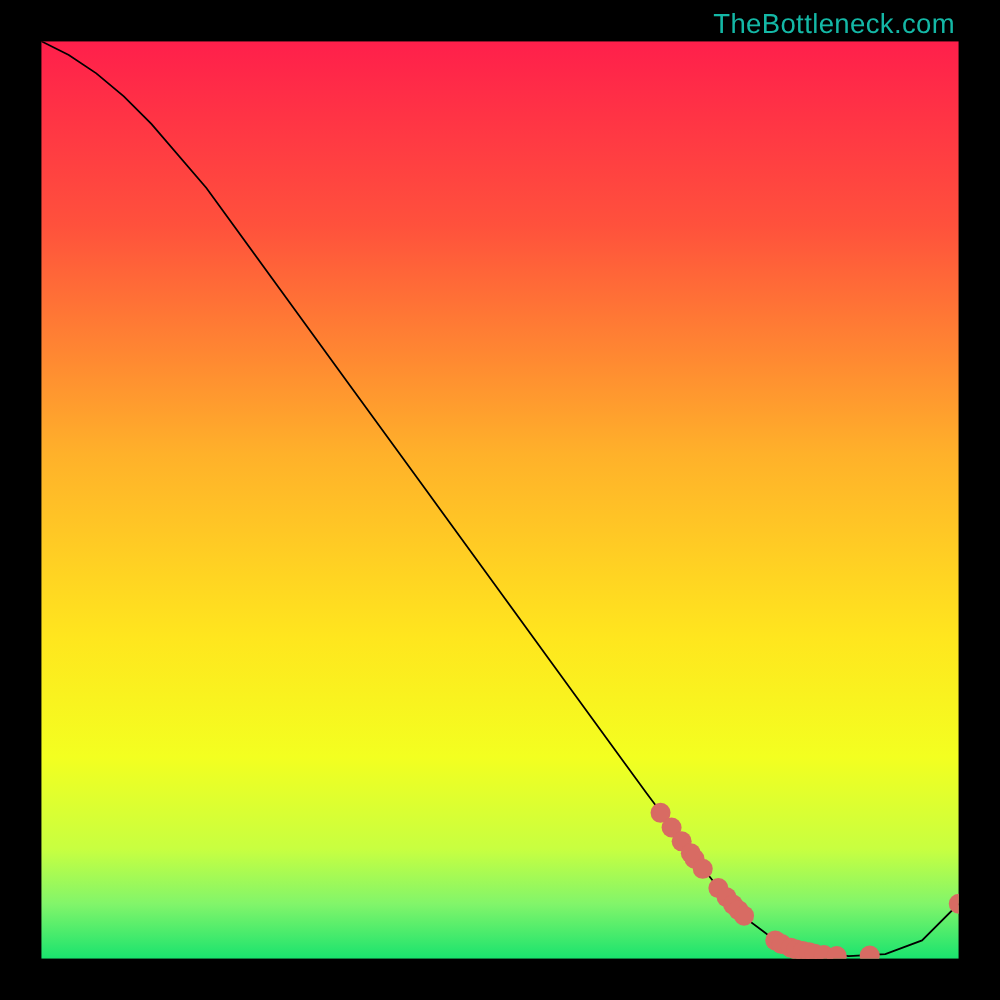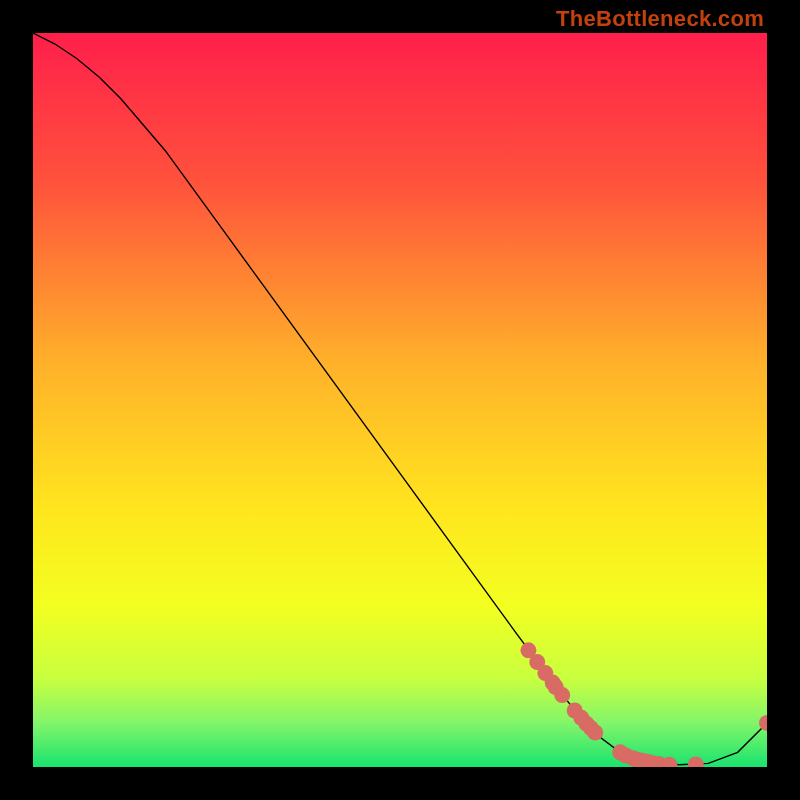--- a/index.html
+++ b/index.html
@@ -19,26 +19,25 @@
     position: absolute;
     left: 33px;
     top: 33px;
     width: 734px;
     height: 734px;
   }
   .watermark {
     position: absolute;
     top: 6px;
     right: 36px;
-    color: #c2410c;
+    color: #14b8a6;
     font-family: Arial, Helvetica, sans-serif;
     font-size: 22px;
     letter-spacing: 0.3px;
     user-select: none;
-    font-weight: bold;
   }
 </style>
 </head>
 <body>
 
 <div class="stage">
   <svg class="plot" viewBox="0 0 734 734" width="734" height="734" preserveAspectRatio="none">
     <defs>
       <linearGradient id="bg-grad" x1="0" y1="0" x2="0" y2="1">
           <stop offset="0.0%" stop-color="#ff1f4b"></stop>

